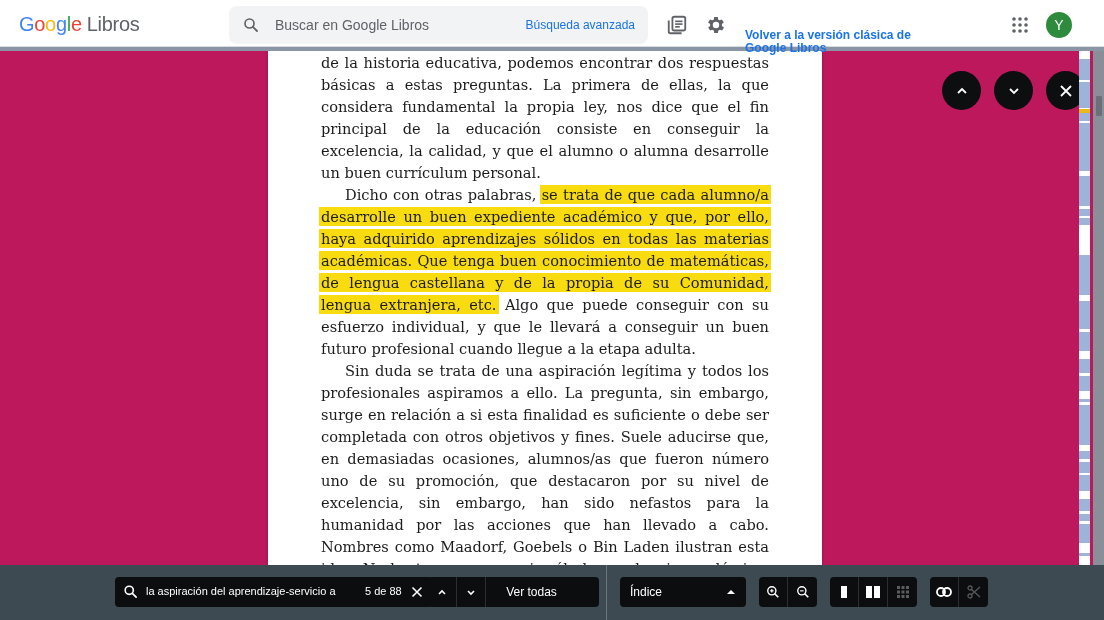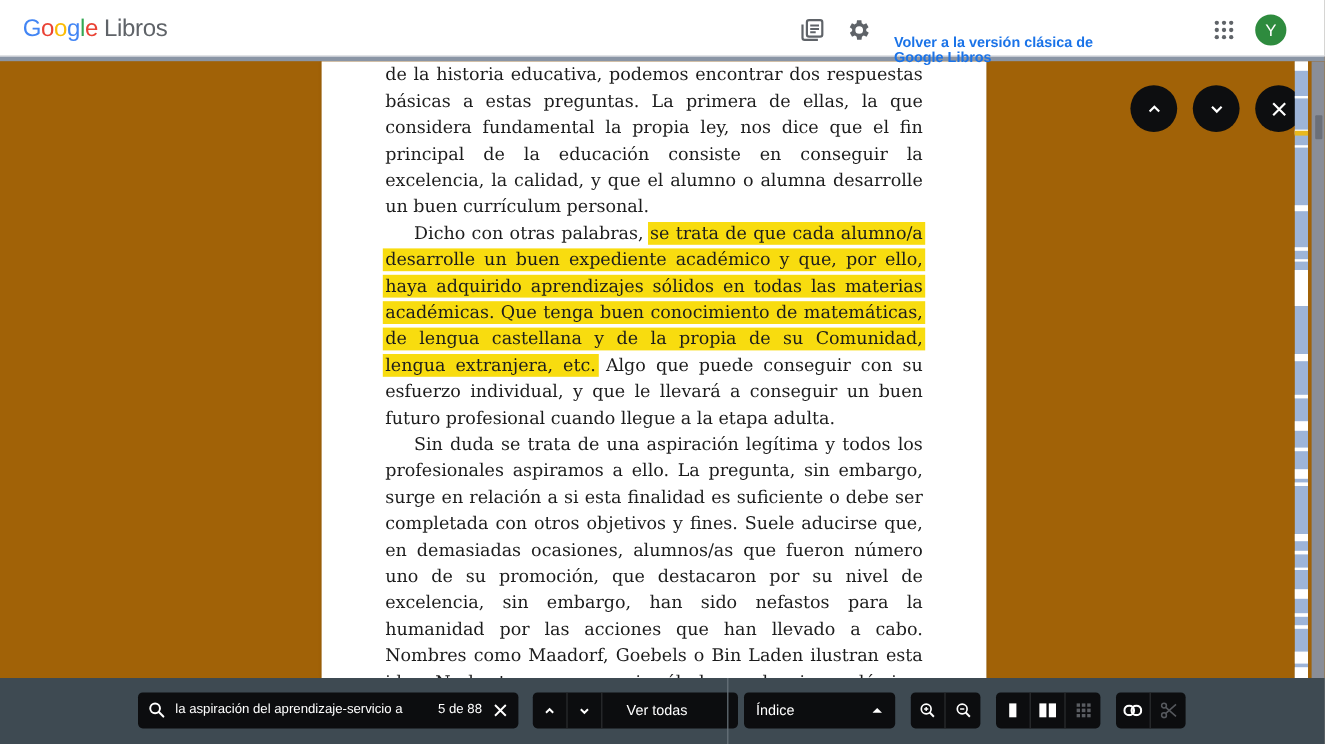--- a/index.html
+++ b/index.html
@@ -14,21 +14,21 @@
   .logo .libros { color: #5f6368; margin-left: 5px; }
   .search { position: absolute; left: 229px; top: 6px; width: 419px; height: 38px; background: #f1f3f4; border-radius: 8px; }
   .search .sicon { position: absolute; left: 13px; top: 10px; width: 18px; height: 18px; }
   .search .placeholder { position: absolute; left: 46px; top: 11px; font-size: 14px; color: #5f6368; }
   .search .adv { position: absolute; right: 13px; top: 12px; font-size: 12px; color: #1a73e8; }
   .hicon { position: absolute; top: 14px; width: 22px; height: 22px; }
   .classic { position: absolute; left: 745px; top: 29px; font-size: 12px; line-height: 13px; color: #1a73e8; font-weight: bold; }
   .avatar { position: absolute; left: 1046px; top: 12px; width: 26px; height: 26px; border-radius: 50%; background: #2e8b3e; color: #fff; font-size: 14px; text-align: center; line-height: 26px; }
 
   
-  .viewer { position: absolute; left: 0; top: 51px; width: 1104px; height: 514px; background: #a16207; overflow: hidden; }
+  .viewer { position: absolute; left: 0; top: 51px; width: 1104px; height: 514px; background: #be185d; overflow: hidden; }
   .page { position: absolute; left: 268px; top: 0; width: 554px; height: 514px; background: #ffffff; box-shadow: 0 0 3px rgba(0,0,0,0.25); }
   .page-text { position: absolute; left: 53px; top: 1px; width: 448px; font-family: "DejaVu Serif", serif; font-size: 14.6px; line-height: 22px; color: #1c1c1c; text-align: justify; }
   .page-text p { margin: 0; }
   .page-text p.indent { text-indent: 24px; }
   .hl { background: #f8dc0f; box-decoration-break: clone; -webkit-box-decoration-break: clone; padding: 1px 2px; margin: 0 -2px; }
 
   .book-chip { position: absolute; left: 16px; top: 20px; width: 194px; height: 39px; background: #0d0e10; border-radius: 20px; color: #fff; }
   .book-chip .t1 { position: absolute; left: 16px; top: 5px; font-size: 11px; white-space: nowrap; }
   .book-chip .t2 { position: absolute; left: 16px; top: 21px; font-size: 11px; white-space: nowrap; }
   .book-chip .divider { position: absolute; left: 166px; top: 0; width: 1px; height: 39px; background: #3a3b3e; }
@@ -55,20 +55,28 @@
   .find-count { position: absolute; left: 364px; top: 8px; font-size: 11px; color: #fff; }
 </style>
 </head>
 <body>
 
 <div class="topbar">
   <div class="logo">
     <span class="g1">G</span><span class="g2">o</span><span class="g3">o</span><span class="g4">g</span><span class="g5">l</span><span class="g6">e</span><span class="libros">Libros</span>
   </div>
 
+  <div class="search">
+    <svg class="sicon" viewBox="0 0 24 24">
+        <circle cx="10" cy="10" r="6" fill="none" stroke="#5f6368" stroke-width="2.2"></circle>
+        <line x1="14.5" y1="14.5" x2="20" y2="20" stroke="#5f6368" stroke-width="2.4" stroke-linecap="round"></line>
+      </svg>
+    <span class="placeholder">Buscar en Google Libros</span>
+    <span class="adv">Búsqueda avanzada</span>
+  </div>
 
   <svg class="hicon" style="left:666px;" viewBox="0 0 24 24">
     <rect x="7" y="3" width="14" height="15" rx="2" fill="none" stroke="#5f6368" stroke-width="2"></rect>
     <path d="M3 7 v12 a2 2 0 0 0 2 2 h12" fill="none" stroke="#5f6368" stroke-width="2"></path>
     <line x1="10" y1="8" x2="18" y2="8" stroke="#5f6368" stroke-width="1.8"></line>
     <line x1="10" y1="11" x2="18" y2="11" stroke="#5f6368" stroke-width="1.8"></line>
     <line x1="10" y1="14" x2="15" y2="14" stroke="#5f6368" stroke-width="1.8"></line>
   </svg>
   <svg class="hicon" style="left:705px;" viewBox="0 0 24 24">
     <path fill="#5f6368" d="M19.4 13a7.6 7.6 0 0 0 0-2l2.1-1.6-2-3.5-2.5 1a7.4 7.4 0 0 0-1.7-1L15 3.2h-4l-.4 2.7a7.4 7.4 0 0 0-1.7 1l-2.5-1-2 3.5L6.6 11a7.6 7.6 0 0 0 0 2l-2.1 1.6 2 3.5 2.5-1a7.4 7.4 0 0 0 1.7 1l.4 2.7h4l.4-2.7a7.4 7.4 0 0 0 1.7-1l2.5 1 2-3.5zM13 15.5a3.5 3.5 0 1 1 0-7 3.5 3.5 0 0 1 0 7z" transform="translate(-1 0)"></path>
@@ -157,21 +165,21 @@
           <line x1="15" y1="15" x2="21" y2="21" stroke="#fff" stroke-width="2.8" stroke-linecap="round"></line>
         </svg>
       <div class="find-input" style="left:31px;">la aspiración del aprendizaje-servicio a</div>
       <div class="find-count" style="left:250px;">5 de 88</div>
       <svg style="position:absolute; left:296px; top:9px;" width="12" height="12" viewBox="0 0 12 12">
           <path d="M1.5 1.5 L10.5 10.5 M10.5 1.5 L1.5 10.5" stroke="#fff" stroke-width="1.6"></path>
         </svg>
     </div>
   </div>
 
-  <div class="tb-group" style="left:444px; width:171px;">
+  <div class="tb-group" style="left:428px; width:171px;">
     <div class="tb-cell" style="width:29px;">
       <svg width="10" height="10" viewBox="0 0 10 10">
           <path d="M2 7 L5 4 L8 7" fill="none" stroke="#fff" stroke-width="1.6"></path>
         </svg>
     </div>
     <div class="tb-cell" style="width:29px;">
       <svg width="10" height="10" viewBox="0 0 10 10">
           <path d="M2 4 L5 7 L8 4" fill="none" stroke="#fff" stroke-width="1.6"></path>
         </svg>
     </div>

